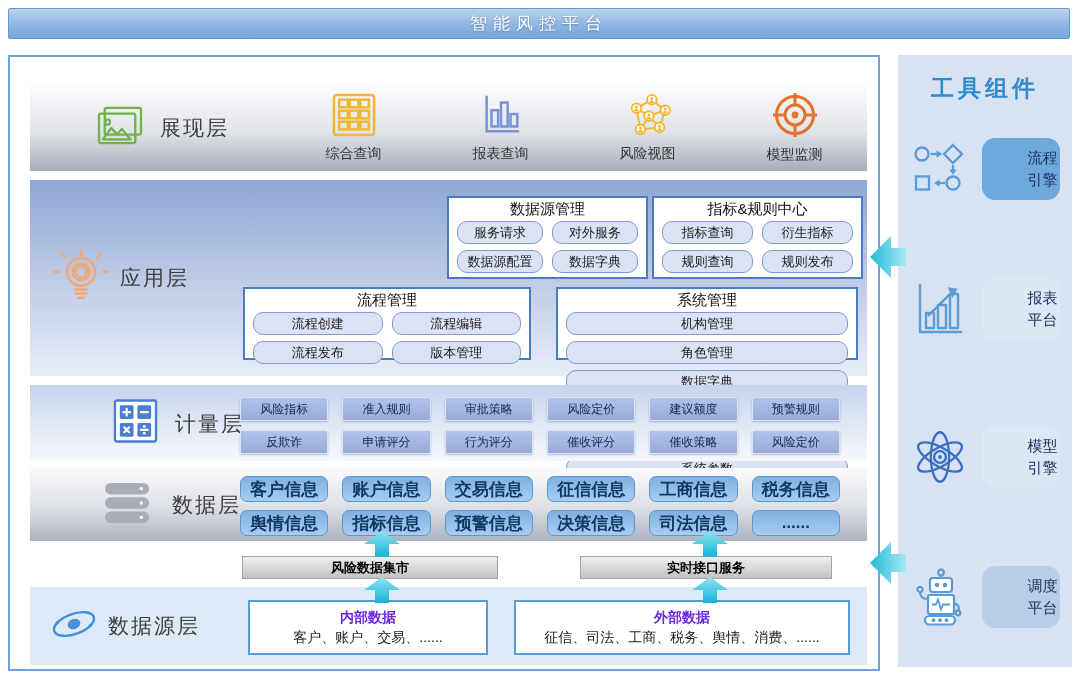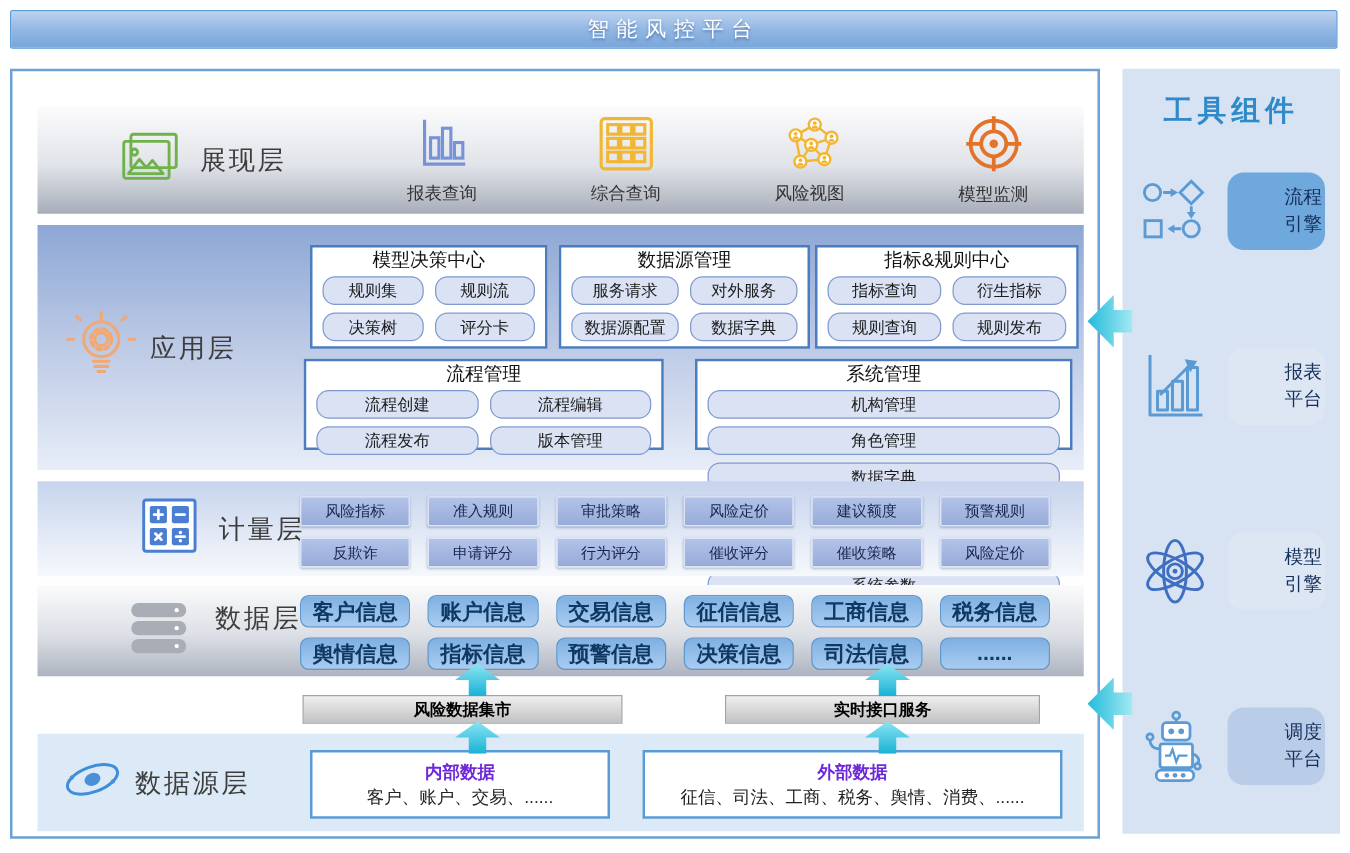--- a/index.html
+++ b/index.html
@@ -46,21 +46,21 @@
     background:linear-gradient(180deg,#c6d4ed 0%,#e9eef8 70%,#f5f8fc 100%);}
   .meas-head{position:absolute;left:83px;top:50%;transform:translateY(-50%);display:flex;align-items:center;gap:17px;}
   .meas-grid{position:absolute;left:210px;top:12px;width:600px;display:grid;grid-template-columns:repeat(6,1fr);gap:9px 14px;}
   .mchip{height:22px;background:linear-gradient(180deg,#b3c3e9,#97abd8);border:1px solid #dbe4f5;border-radius:2px;
     box-shadow:0 1px 2px rgba(30,50,90,.3);display:flex;align-items:center;justify-content:center;
     font-size:12px;color:#17264d;white-space:nowrap;}
 
   
   .data{position:absolute;left:20px;top:411px;width:837px;height:73px;
     background:linear-gradient(180deg,#fbfbfc 0%,#dcdfe5 55%,#adb3bf 100%);}
-  .data-head{position:absolute;left:72px;top:50%;transform:translateY(-50%);display:flex;gap:20px;}
+  .data-head{position:absolute;left:72px;top:50%;transform:translateY(-50%);display:flex;align-items:center;gap:20px;}
   .data-grid{position:absolute;left:210px;top:8px;width:600px;display:grid;grid-template-columns:repeat(6,1fr);gap:8px 14px;}
   .dchip{height:24px;border-radius:7px;background:linear-gradient(180deg,#7fb0e2 0%,#a9ccf1 100%);
     border:1px solid #5d98cf;display:flex;align-items:center;justify-content:center;
     font-size:17px;font-weight:700;color:#0f3862;white-space:nowrap;}
 
   
   .mwbar{position:absolute;height:23px;background:linear-gradient(180deg,#efefef,#c2c2c2);
     border:1px solid #a3a3a3;box-sizing:border-box;display:flex;align-items:center;justify-content:center;
     font-size:13px;font-weight:700;color:#000;z-index:4;}
   #bar0{left:232px;top:499px;width:256px;}
@@ -128,51 +128,51 @@
             <rect x="9" y="3" width="38" height="28" rx="2"></rect>
                 <rect x="3" y="9" width="38" height="31" rx="2"></rect>
             <circle cx="12" cy="18" r="2.6"></circle>
                 <path d="M7 36 L16 24 L22 31 L27 25 L36 36 Z"></path>
               </g>
             </svg>
         </span>
         <span class="layer-label">展现层</span>
       </div>
       <div class="pres-items">
-        <div class="p-item">
-          <span>
-            <svg width="44" height="44" viewBox="0 0 46 46">
-                <g fill="none" stroke="#7693d8" stroke-width="2.6">
-              <path d="M8 3 V40 H42"></path>
-                  <rect x="13" y="18" width="7" height="17"></rect>
-                  <rect x="23" y="10" width="7" height="25"></rect>
-                  <rect x="33" y="22" width="7" height="13"></rect>
-                </g>
-              </svg>
-          </span>
-          <span class="p-label">报表查询</span>
-        </div>
         <div class="p-item">
           <span>
             <svg width="44" height="44" viewBox="0 0 46 46">
                 <g fill="none" stroke="#f2b632" stroke-width="2.6">
               <rect x="2" y="2" width="42" height="42" rx="3"></rect>
               <rect x="7.5" y="7" width="9" height="8"></rect>
                   <rect x="18.5" y="7" width="9" height="8"></rect>
                   <rect x="29.5" y="7" width="9" height="8"></rect>
               <rect x="7.5" y="18.5" width="9" height="8"></rect>
                   <rect x="18.5" y="18.5" width="9" height="8"></rect>
                   <rect x="29.5" y="18.5" width="9" height="8"></rect>
               <rect x="7.5" y="30" width="9" height="8"></rect>
                   <rect x="18.5" y="30" width="9" height="8"></rect>
                   <rect x="29.5" y="30" width="9" height="8"></rect>
                 </g>
               </svg>
           </span>
           <span class="p-label">综合查询</span>
+        </div>
+        <div class="p-item">
+          <span>
+            <svg width="44" height="44" viewBox="0 0 46 46">
+                <g fill="none" stroke="#7693d8" stroke-width="2.6">
+              <path d="M8 3 V40 H42"></path>
+                  <rect x="13" y="18" width="7" height="17"></rect>
+                  <rect x="23" y="10" width="7" height="25"></rect>
+                  <rect x="33" y="22" width="7" height="13"></rect>
+                </g>
+              </svg>
+          </span>
+          <span class="p-label">报表查询</span>
         </div>
         <div class="p-item">
           <span>
             <svg width="46" height="44" viewBox="0 0 48 46">
               <defs>
                   <g id="pn">
                     <circle r="5" fill="#fff" stroke="#f2b632" stroke-width="2"></circle>
                 <circle cy="-1.3" r="1.6" fill="#f2b632"></circle>
                     <path d="M-2.6 3.4 a2.6 2.6 0 0 1 5.2 0 Z" fill="#f2b632"></path>
                   </g>
@@ -215,30 +215,20 @@
             <circle cx="28" cy="22" r="5" stroke-width="2.2"></circle>
             <circle cx="28" cy="22" r="7.8" stroke-width="3" stroke-dasharray="3.2 3.1"></circle>
             <path d="M22 39 H34 M23 43 H33 M25.5 47 H30.5"></path>
             <path d="M28 1.5 V6 M6.5 22 H2 M49.5 22 H54 M12 7.5 L9 4.5 M44 7.5 L47 4.5"></path>
               </g>
             </svg>
         </span>
         <span class="layer-label">应用层</span>
       </div>
 
-      <div class="gbox" id="g0">
-        <div class="gtitle">模型决策中心</div>
-        <div class="gbtns">
-
-        <div class="chip">规则集</div>
-            <div class="chip">规则流</div>
-            <div class="chip">决策树</div>
-            <div class="chip">评分卡</div>
-          </div>
-      </div>
       <div class="gbox" id="g1">
         <div class="gtitle">数据源管理</div>
         <div class="gbtns">
 
         <div class="chip">服务请求</div>
             <div class="chip">对外服务</div>
             <div class="chip">数据源配置</div>
             <div class="chip">数据字典</div>
           </div>
       </div>

